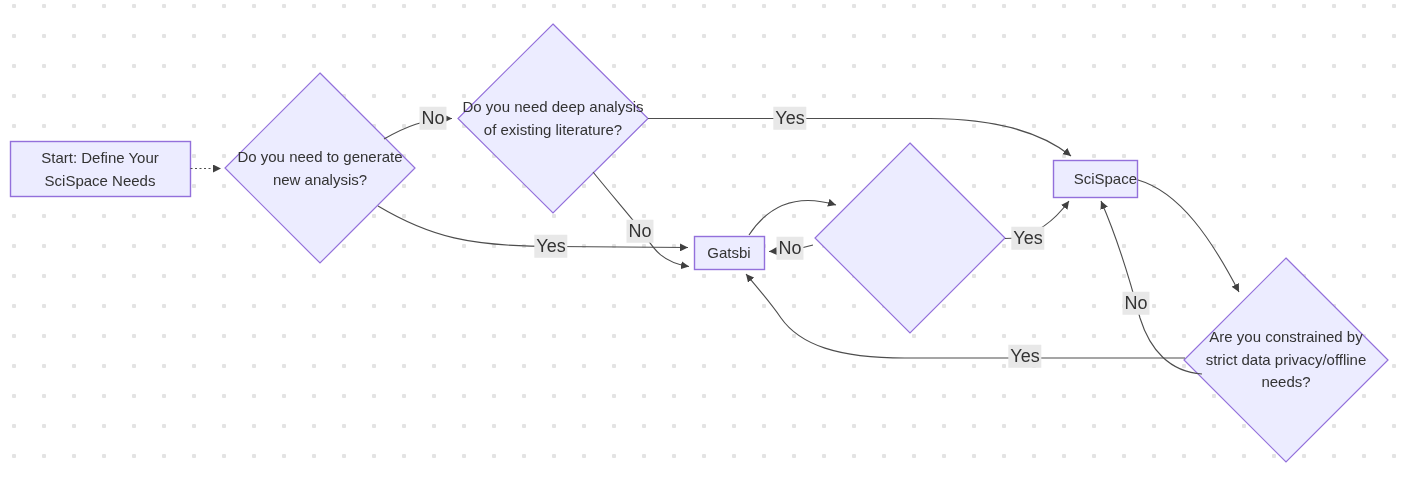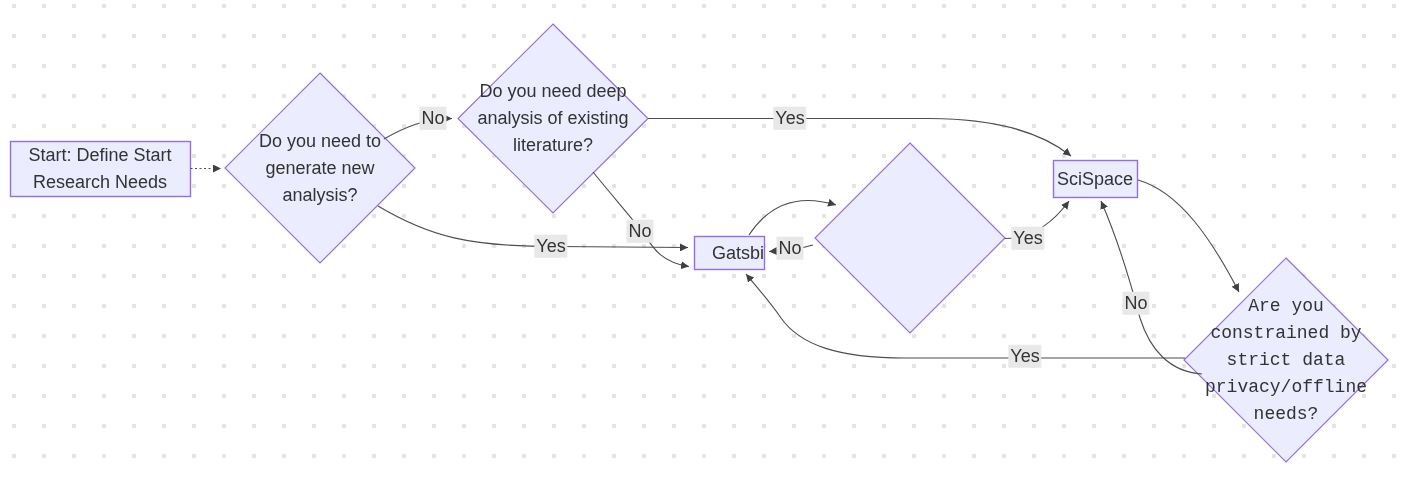--- a/index.html
+++ b/index.html
@@ -13,21 +13,21 @@
     font-family:"Liberation Sans", sans-serif;
     overflow:hidden;
   }
   .canvas svg{position:absolute;left:0;top:0;}
   .edge{fill:none;stroke:#4d4d4d;stroke-width:1.1px;}
   .edge.dotted{stroke-dasharray:2 2.5;}
   .shape-rect{fill:#ECECFF;stroke:#9370DB;stroke-width:1.4px;}
   .shape-diamond{fill:#ECECFF;stroke:#9370DB;stroke-width:1.2px;}
   .node-label{
     position:absolute;transform:translate(-50%,-50%);
-    text-align:center;font-size:18px;color:#333333;line-height:1.5;
+    text-align:center;font-size:15px;color:#333333;line-height:1.5;
     white-space:normal;
   }
   .edge-label{
     position:absolute;transform:translate(-50%,-50%);
     font-size:18px;color:#333333;background:#e8e8e8;
     padding:0 2px;line-height:1.25;white-space:nowrap;
   }
 </style>
 </head>
 <body>
@@ -59,26 +59,26 @@
       <path class="edge" d="M593,172 C615,199 635,222 644,234 C652,246 660,262 689,266.5" marker-end="url(#arrow)"></path>
       <path class="edge" d="M749,235 C770,203 800,194 836,205" marker-end="url(#arrow)"></path>
       <path class="edge" d="M813,245 C800,249 785,250.5 769,251.5" marker-end="url(#arrow)"></path>
       <path class="edge" d="M1005,238.5 C1032,238.5 1052,224 1069,201" marker-end="url(#arrow)"></path>
       <path class="edge" d="M1138,180 C1180,192 1212,240 1239,292" marker-end="url(#arrow)"></path>
       <path class="edge" d="M1202,374 C1170,372 1150,350 1140,318 C1130,280 1115,233 1101,201" marker-end="url(#arrow)"></path>
       <path class="edge" d="M1185,358 C1080,358 1000,358 905,358 C838,358 800,345 781,318 C770,302 756,286 746,274" marker-end="url(#arrow)"></path>
     </g>
   </svg>
 
-  <div class="node-label" style="left:100px;top:169px;width:150px;">Start: Define Start Research Needs</div>
+  <div class="node-label" style="left:100px;top:169px;width:150px;">Start: Define Your SciSpace Needs</div>
   <div class="node-label" style="left:320px;top:168px;width:178px;">Do you need to generate new analysis?</div>
   <div class="node-label" style="left:553px;top:118px;width:186px;">Do you need deep analysis of existing literature?</div>
-  <div class="node-label" style="left:729px;top:253px;width:70px;text-align:right;">Gatsbi</div>
-  <div class="node-label" style="left:1095px;top:179px;width:84px;">SciSpace</div>
-  <div class="node-label" style="left:1286px;top:360px;width:186px;font-family:Liberation Mono, monospace;">Are you constrained by strict data privacy/offline needs?</div>
+  <div class="node-label" style="left:729px;top:253px;width:70px;">Gatsbi</div>
+  <div class="node-label" style="left:1095px;top:179px;width:84px;text-align:right;">SciSpace</div>
+  <div class="node-label" style="left:1286px;top:360px;width:186px;">Are you constrained by strict data privacy/offline needs?</div>
 
   <div class="edge-label" style="left:433px;top:118px;">No</div>
   <div class="edge-label" style="left:551px;top:246px;">Yes</div>
   <div class="edge-label" style="left:790px;top:118px;">Yes</div>
   <div class="edge-label" style="left:640px;top:231px;">No</div>
   <div class="edge-label" style="left:790px;top:248px;">No</div>
   <div class="edge-label" style="left:1028px;top:238px;">Yes</div>
   <div class="edge-label" style="left:1136px;top:303px;">No</div>
   <div class="edge-label" style="left:1025px;top:356px;">Yes</div>
 

